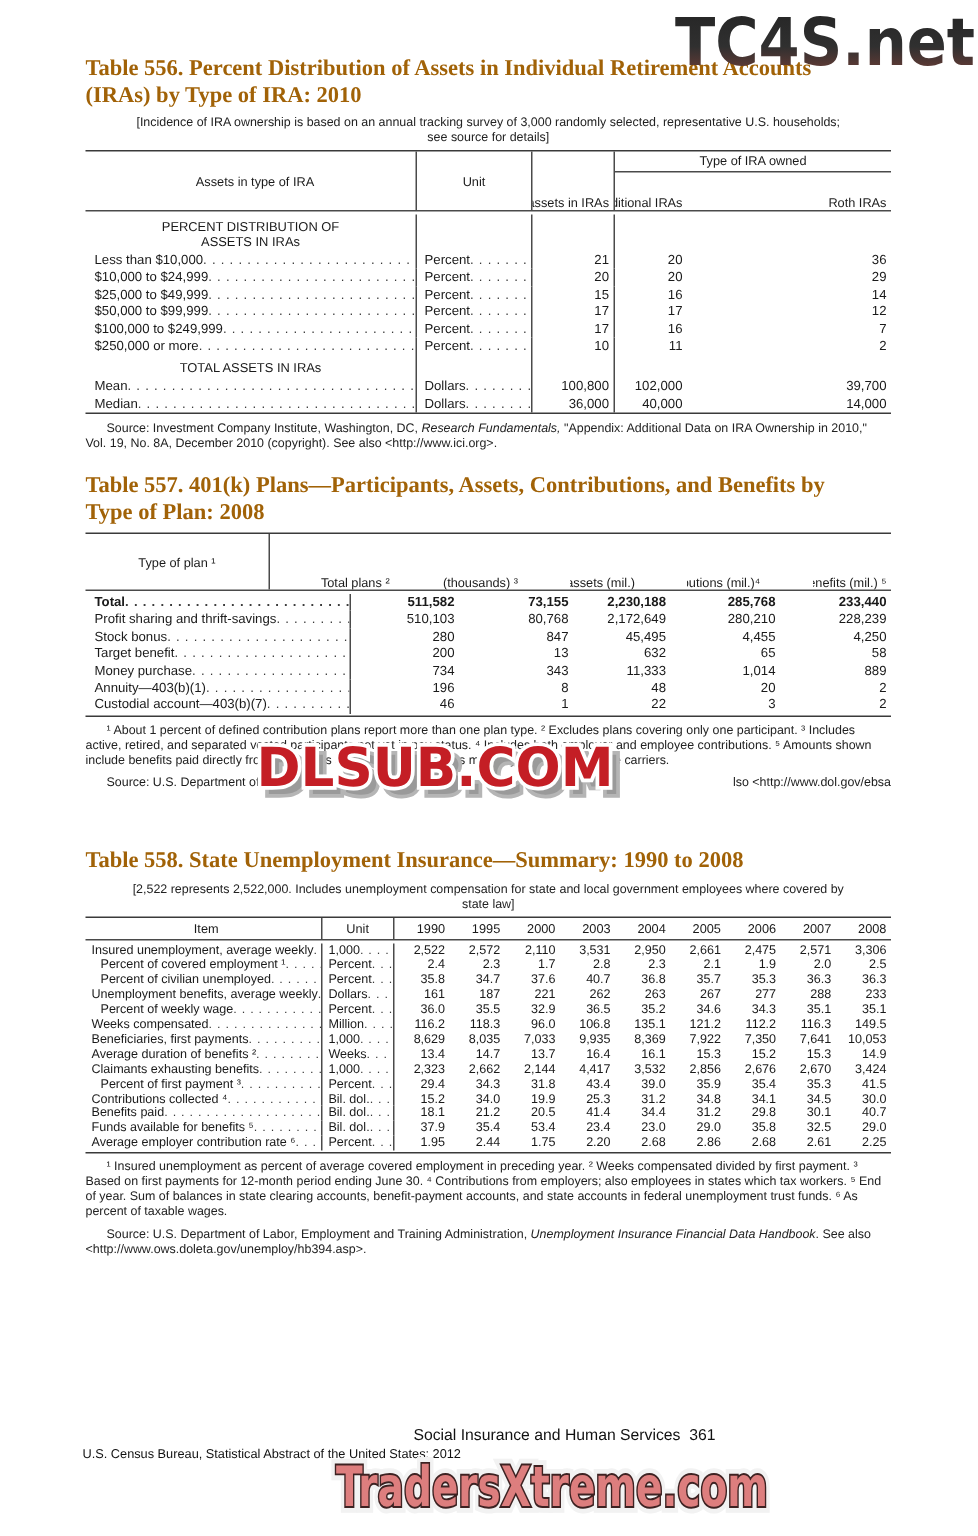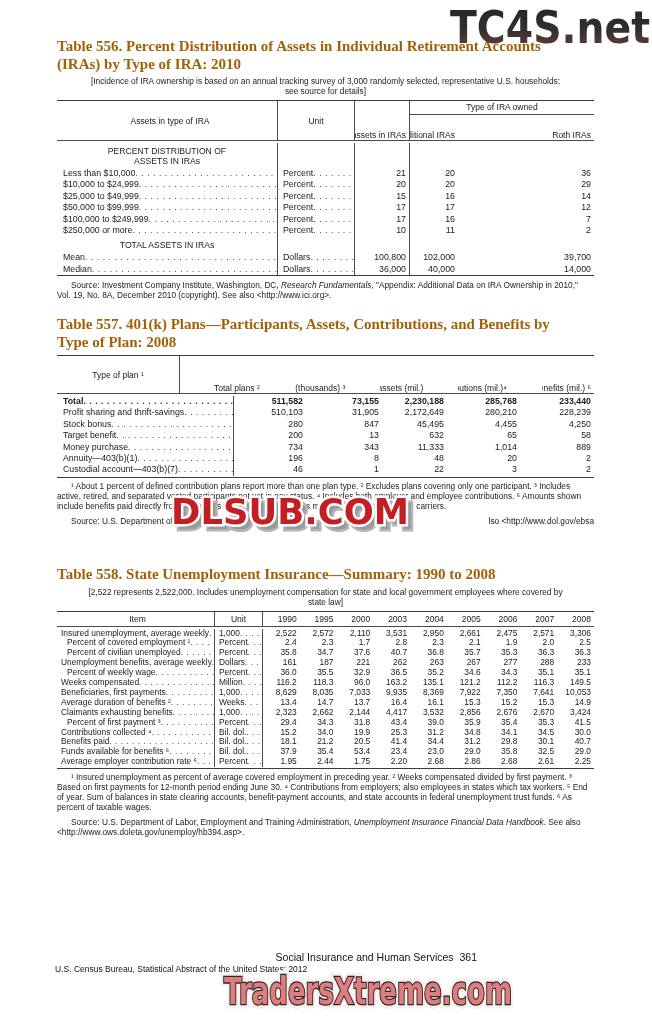--- a/index.html
+++ b/index.html
@@ -284,21 +284,21 @@
           <div class="c w557-c4 num">285,768</div>
           <div class="c w557-c5 num">233,440</div>
         </div>
 
         <div class="row r557">
           <div class="c w557-lbl b-r lead">
             <span class="txt">Profit sharing and thrift-savings</span>
             <span class="dot"></span>
           </div>
           <div class="c w557-c1 num">510,103</div>
-          <div class="c w557-c2 num">31,905</div>
+          <div class="c w557-c2 num">80,768</div>
           <div class="c w557-c3 num">2,172,649</div>
           <div class="c w557-c4 num">280,210</div>
           <div class="c w557-c5 num">228,239</div>
         </div>
 
         <div class="row r557">
           <div class="c w557-lbl b-r lead">
             <span class="txt">Stock bonus</span>
             <span class="dot"></span>
           </div>
@@ -494,21 +494,21 @@
             <span class="txt">Weeks compensated</span>
             <span class="dot"></span>
           </div>
           <div class="c w558-unit b-r lead">
             <span class="txt">Million</span>
             <span class="dot"></span>
           </div>
           <div class="c w558-yr num">116.2</div>
           <div class="c w558-yr num">118.3</div>
           <div class="c w558-yr num">96.0</div>
-          <div class="c w558-yr num">163.2</div>
+          <div class="c w558-yr num">106.8</div>
           <div class="c w558-yr num">135.1</div>
           <div class="c w558-yr num">121.2</div>
           <div class="c w558-yr num">112.2</div>
           <div class="c w558-yr num">116.3</div>
           <div class="c w558-yr num">149.5</div>
         </div>
 
         <div class="row r558">
           <div class="c w558-item b-r lead">
             <span class="txt">Beneficiaries, first payments</span>

